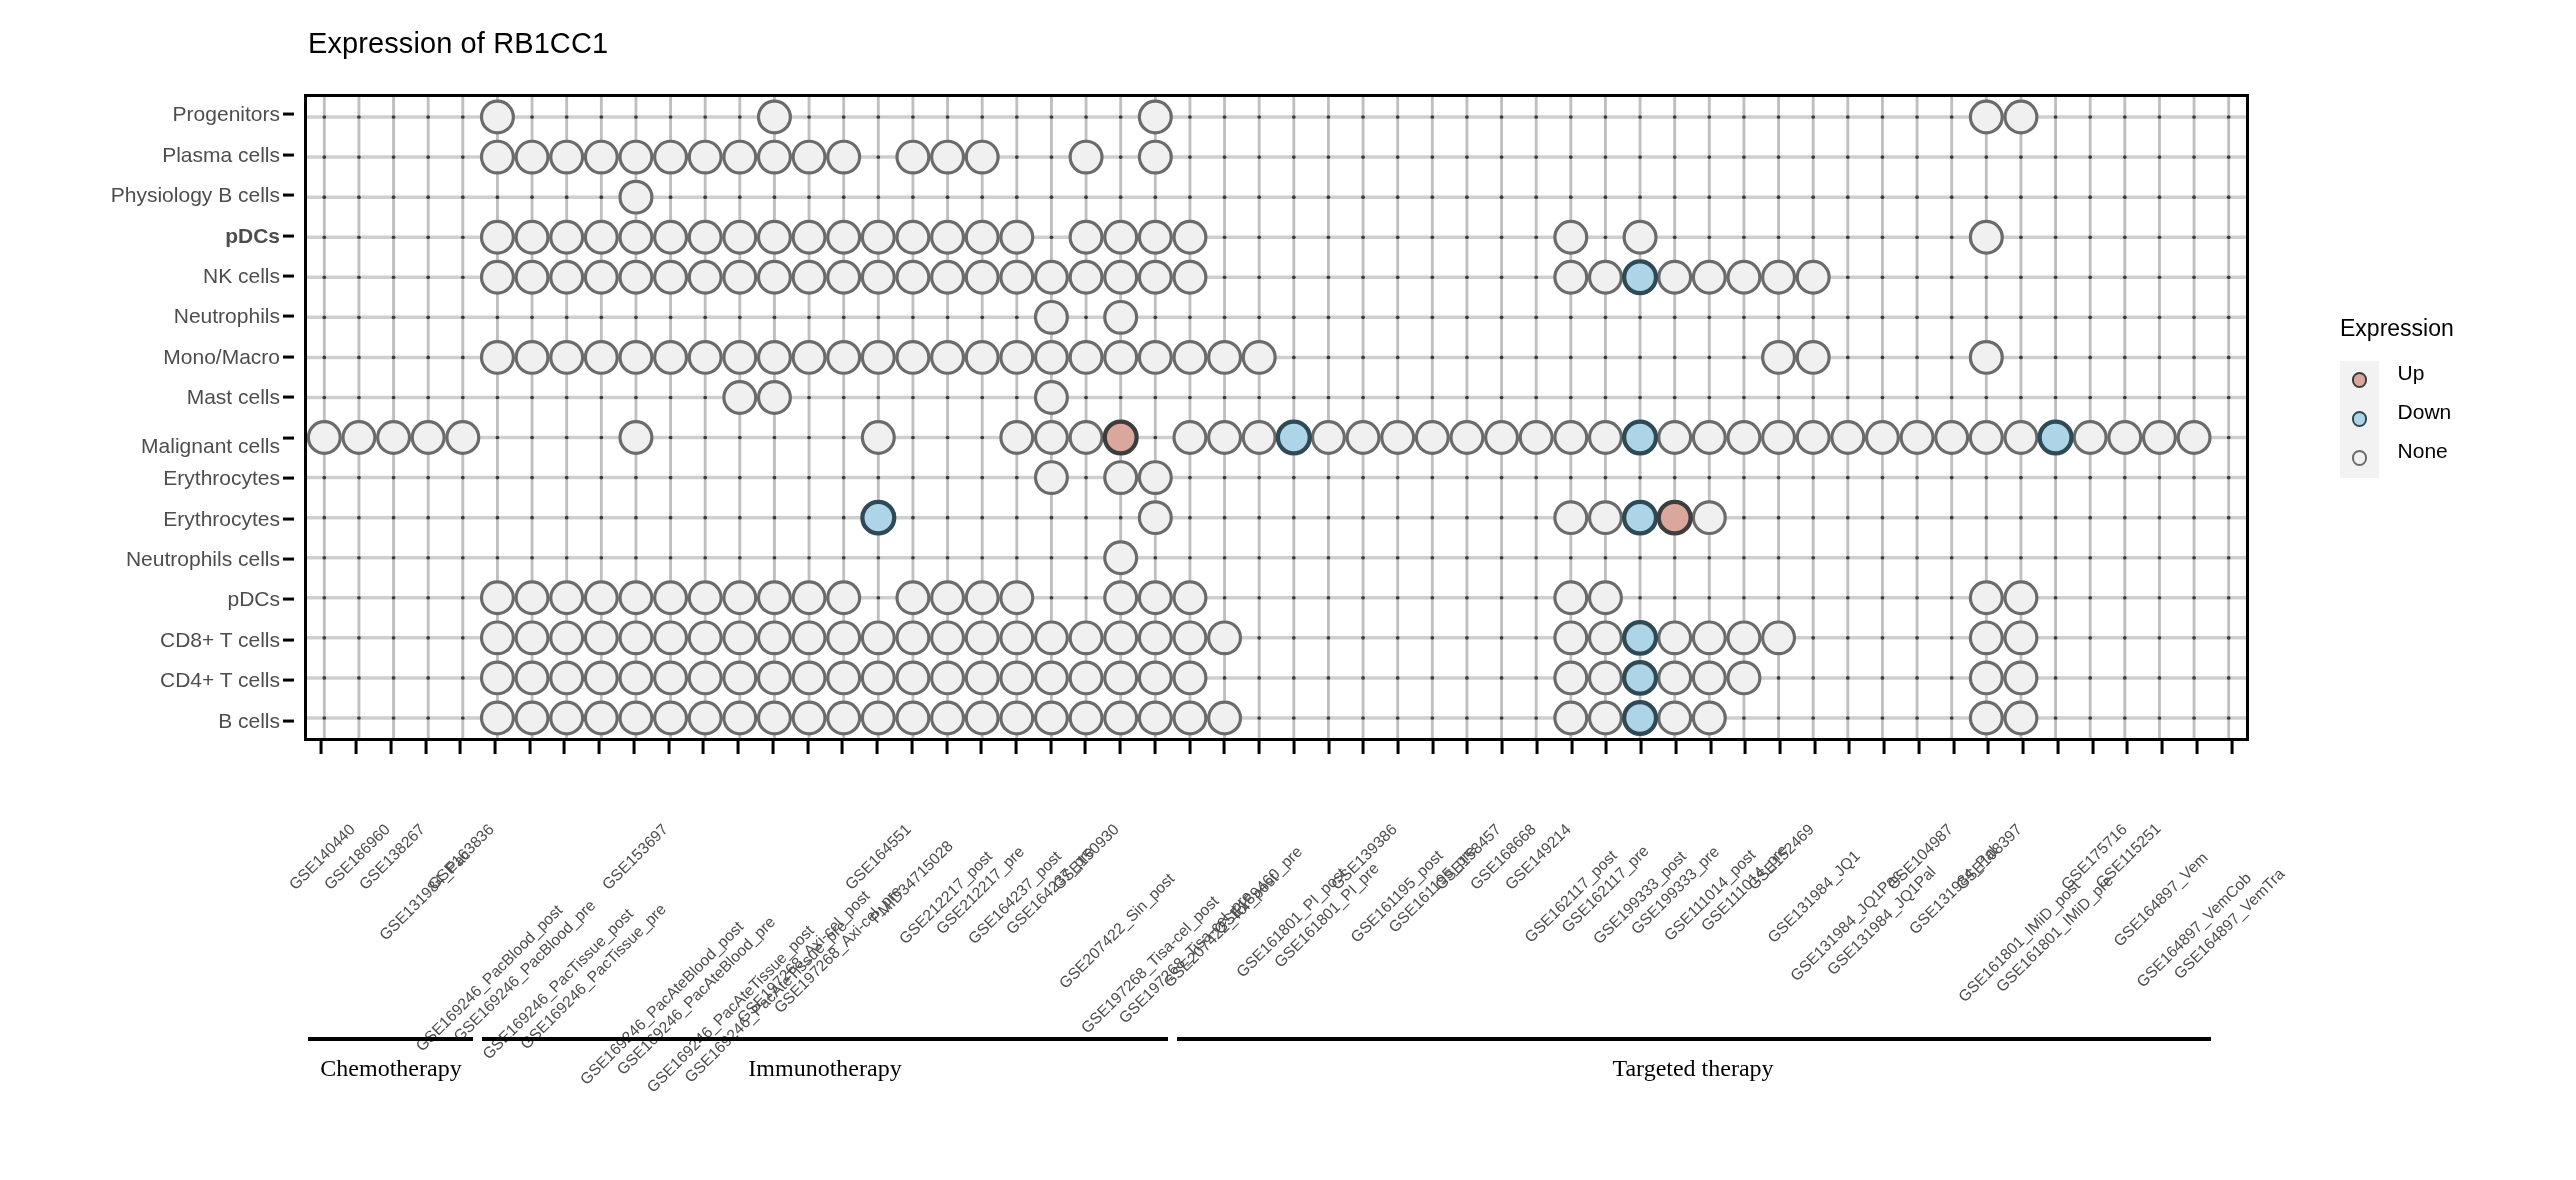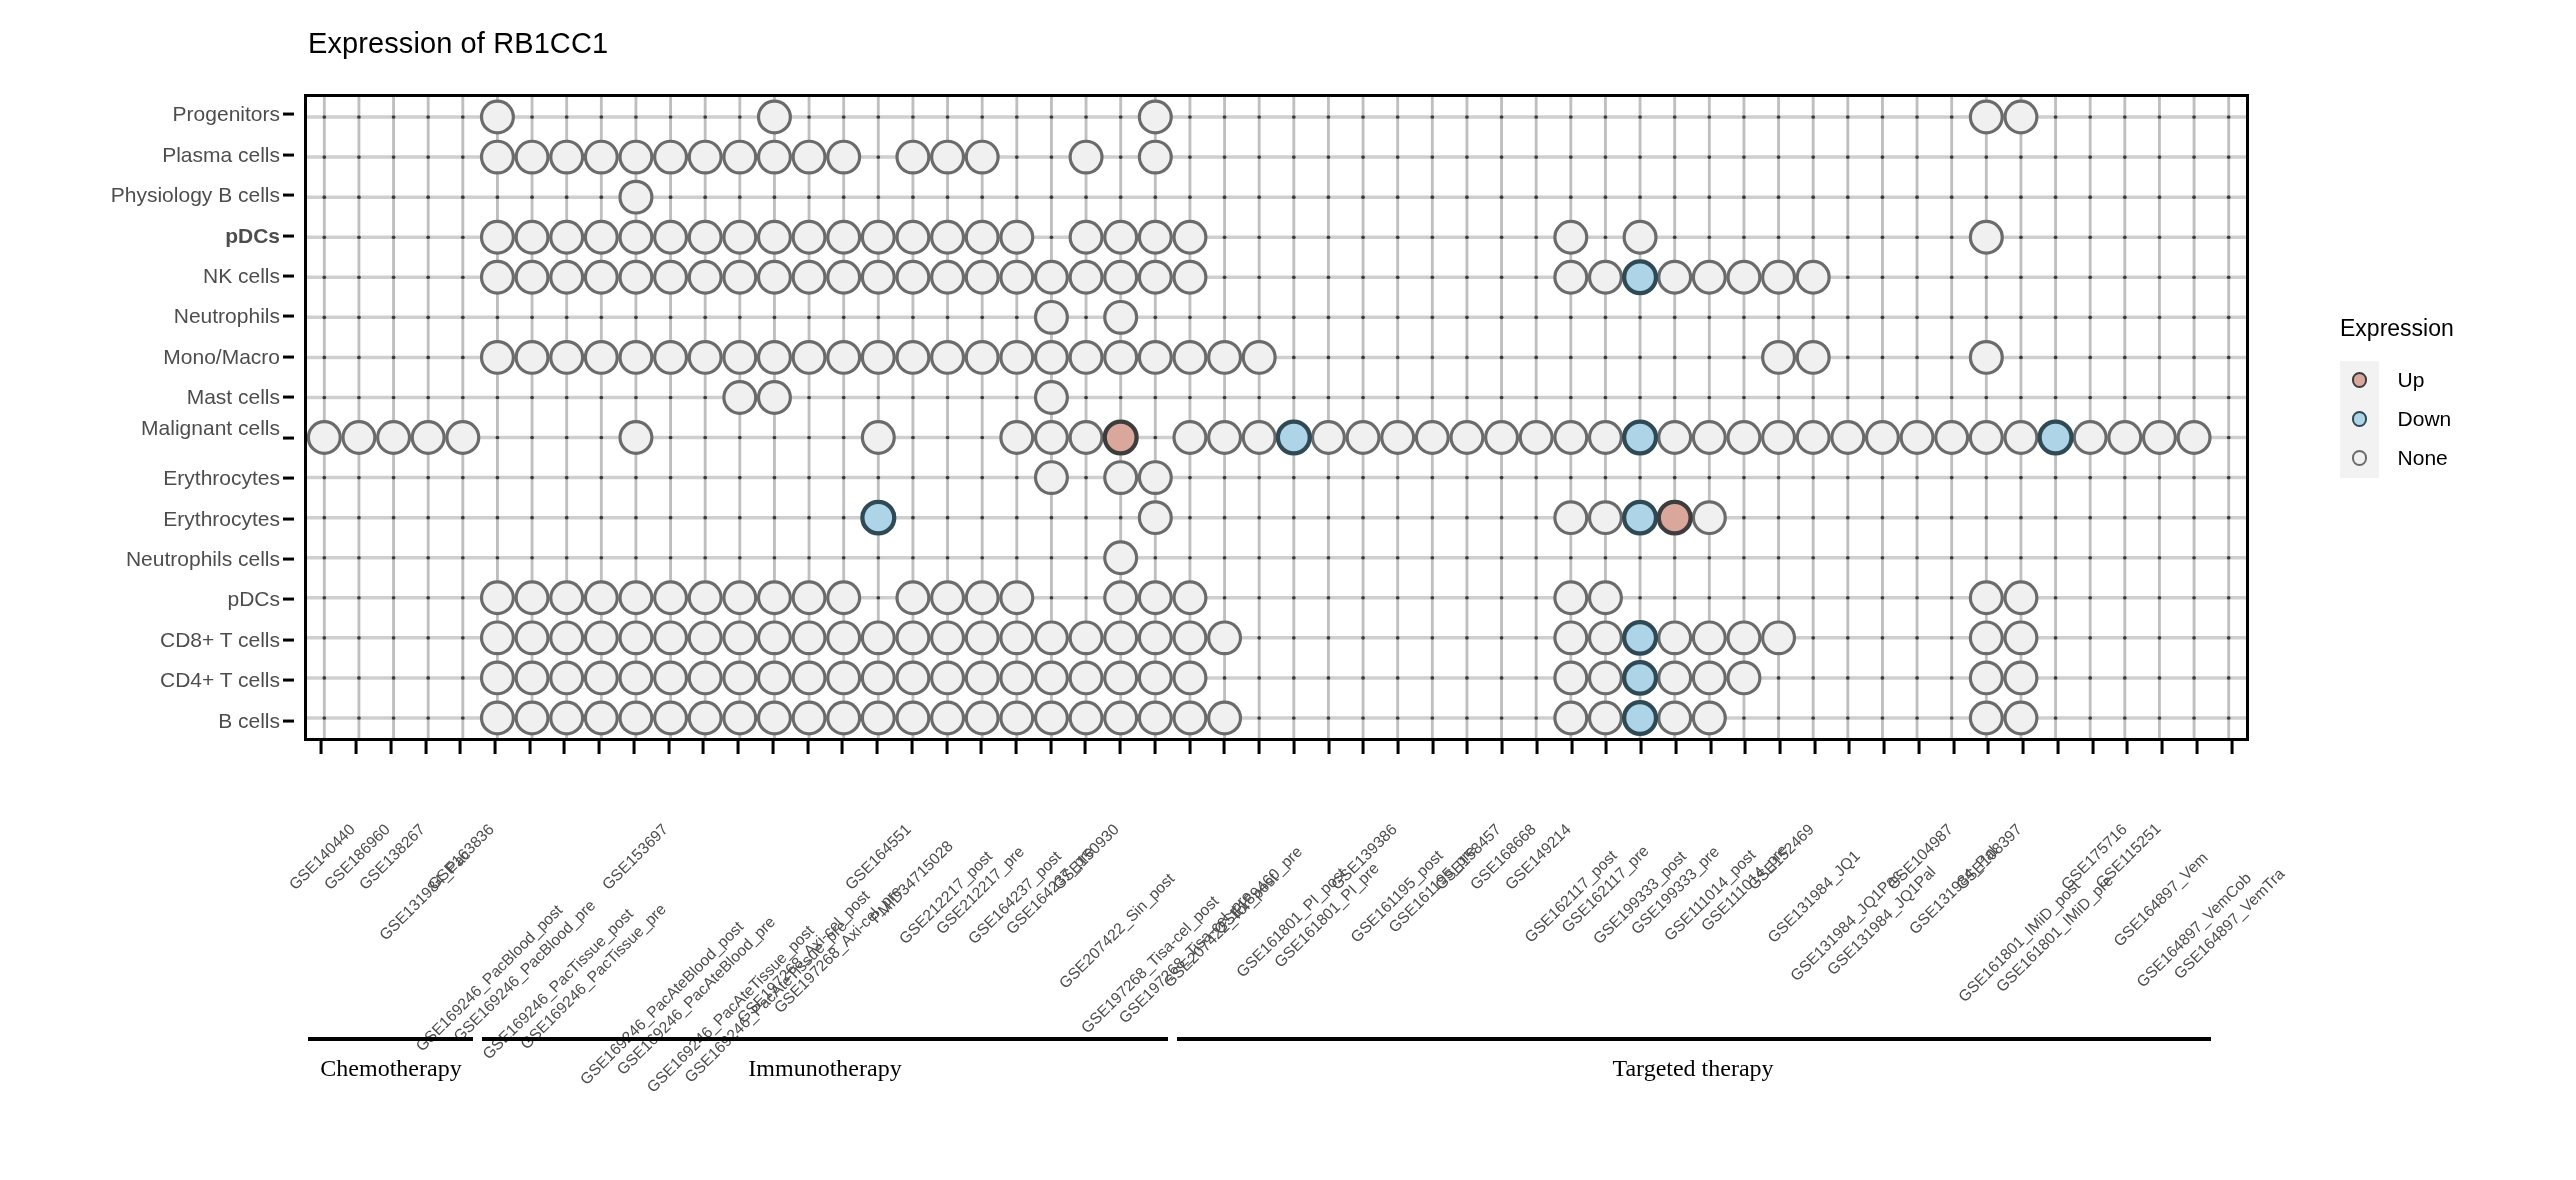--- a/index.html
+++ b/index.html
@@ -61,21 +61,21 @@
   .tgroup-bar{position:absolute;height:3.6px;background:#000;}
   .tgroup-label{
     position:absolute;transform:translateX(-50%);
     font-family:"Liberation Serif", serif;
     font-size:24px;color:#000;white-space:nowrap;
   }
 
   
   #legend{position:absolute;left:2340px;top:315px;width:229px;}
   #legend-title{font-size:23px;color:#000;margin-bottom:18.6px;white-space:nowrap;}
-  .legend-row{display:flex;align-items:center;height:39px;}
+  .legend-row{display:flex;height:39px;}
   .legend-key{
     width:39px;height:39px;background:#f2f2f2;
     display:flex;align-items:center;justify-content:center;flex:0 0 auto;
   }
   .legend-dot{width:15.7px;height:15.7px;border-radius:50%;box-sizing:border-box;}
   .legend-text{font-size:21px;color:#000;margin-left:18.6px;white-space:nowrap;}
 </style>
 </head>
 <body>
 
@@ -94,21 +94,21 @@
       <div class="ylab" style="top: 142px; font-weight: bold;">pDCs</div>
       <div class="ytick" style="top: 182px;"></div>
       <div class="ylab" style="top: 182px;">NK cells</div>
       <div class="ytick" style="top: 222px;"></div>
       <div class="ylab" style="top: 222px;">Neutrophils</div>
       <div class="ytick" style="top: 263px;"></div>
       <div class="ylab" style="top: 263px;">Mono/Macro</div>
       <div class="ytick" style="top: 303px;"></div>
       <div class="ylab" style="top: 303px;">Mast cells</div>
       <div class="ytick" style="top: 344px;"></div>
-      <div class="ylab" style="top: 334px;">Malignant cells</div>
+      <div class="ylab" style="top: 352px;">Malignant cells</div>
       <div class="ytick" style="top: 384px;"></div>
       <div class="ylab" style="top: 384px;">Erythrocytes</div>
       <div class="ytick" style="top: 425px;"></div>
       <div class="ylab" style="top: 425px;">Erythrocytes</div>
       <div class="ytick" style="top: 465px;"></div>
       <div class="ylab" style="top: 465px;">Neutrophils cells</div>
       <div class="ytick" style="top: 505px;"></div>
       <div class="ylab" style="top: 505px;">pDCs</div>
       <div class="ytick" style="top: 546px;"></div>
       <div class="ylab" style="top: 546px;">CD8+ T cells</div>

